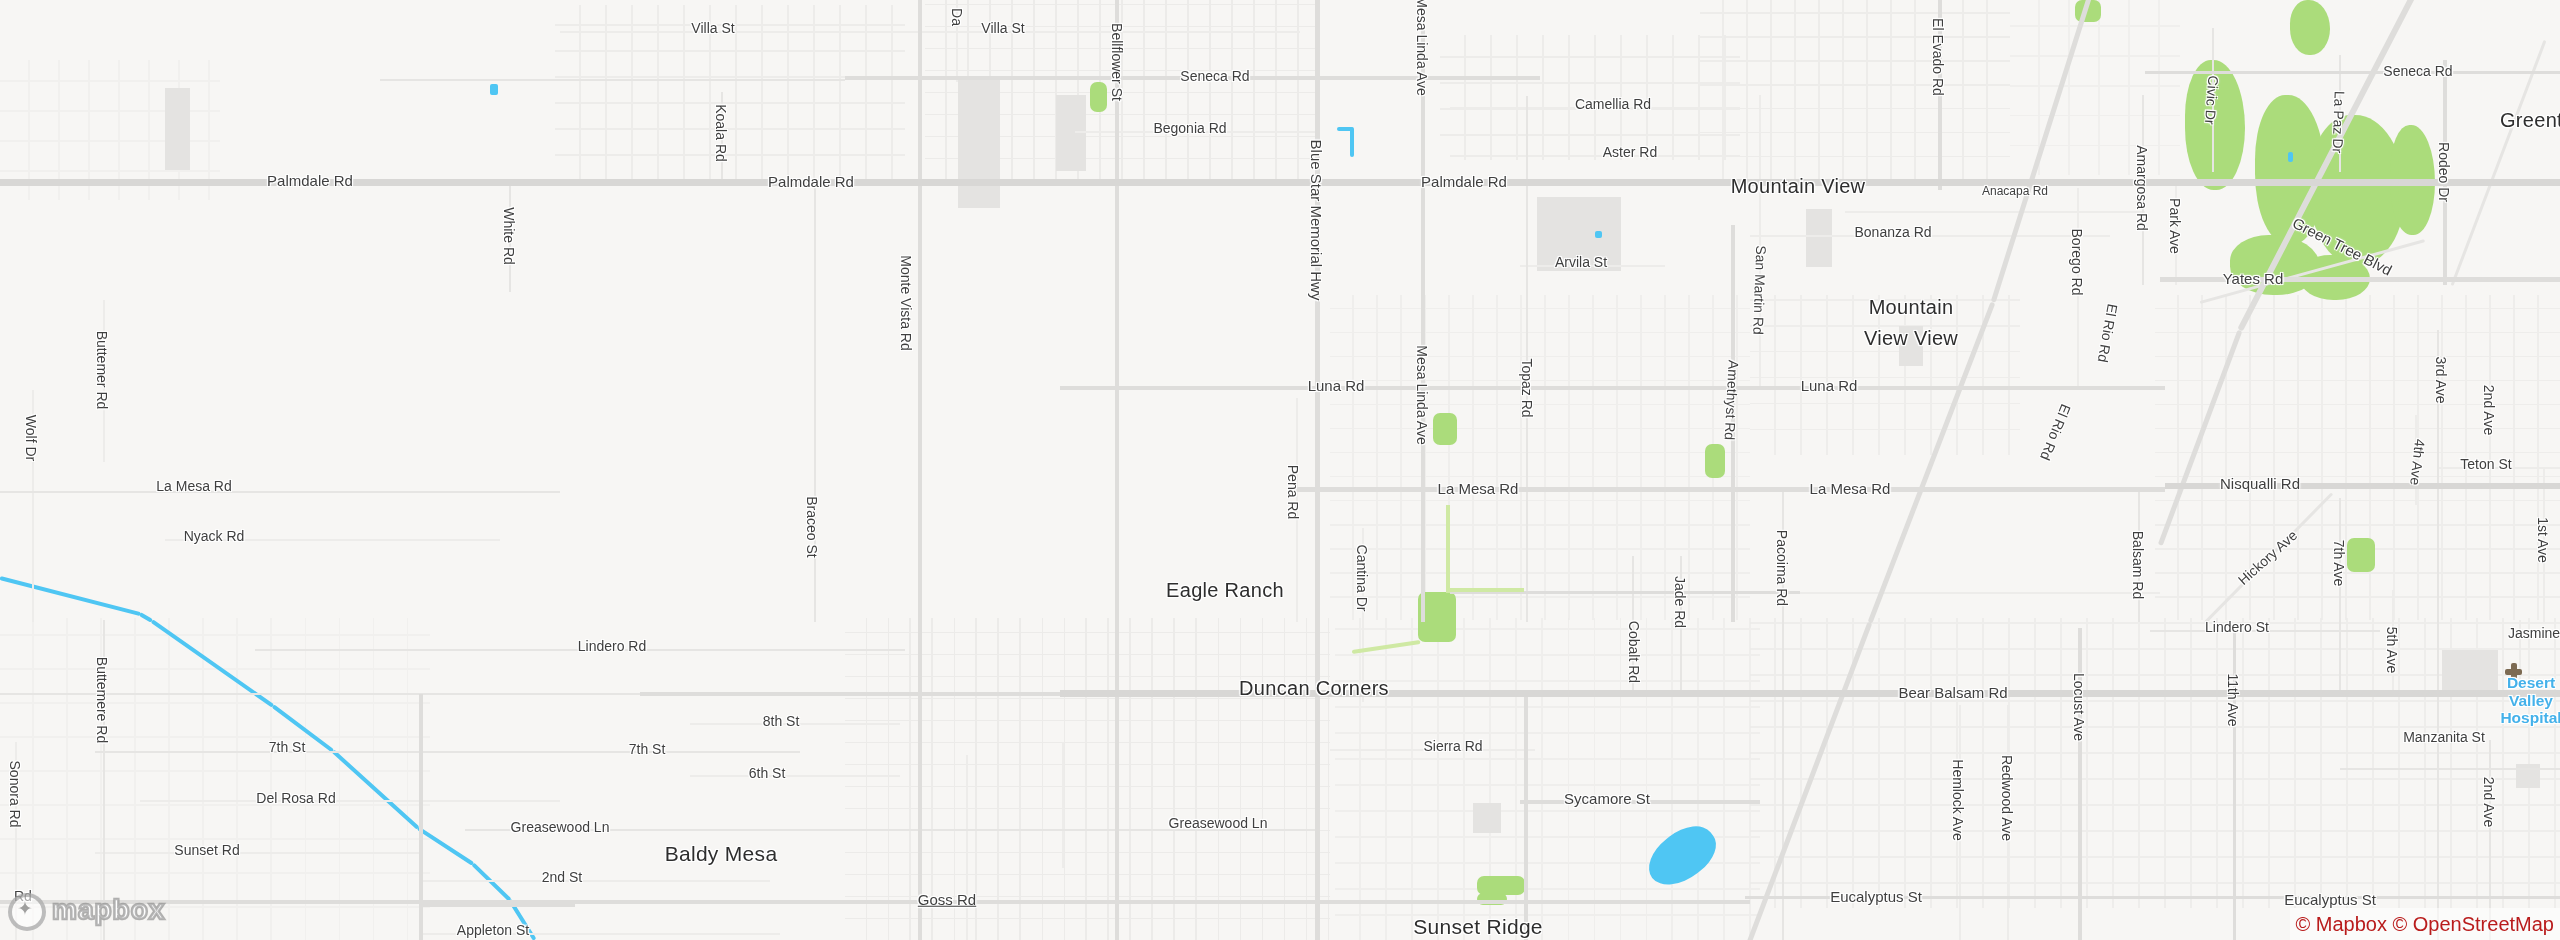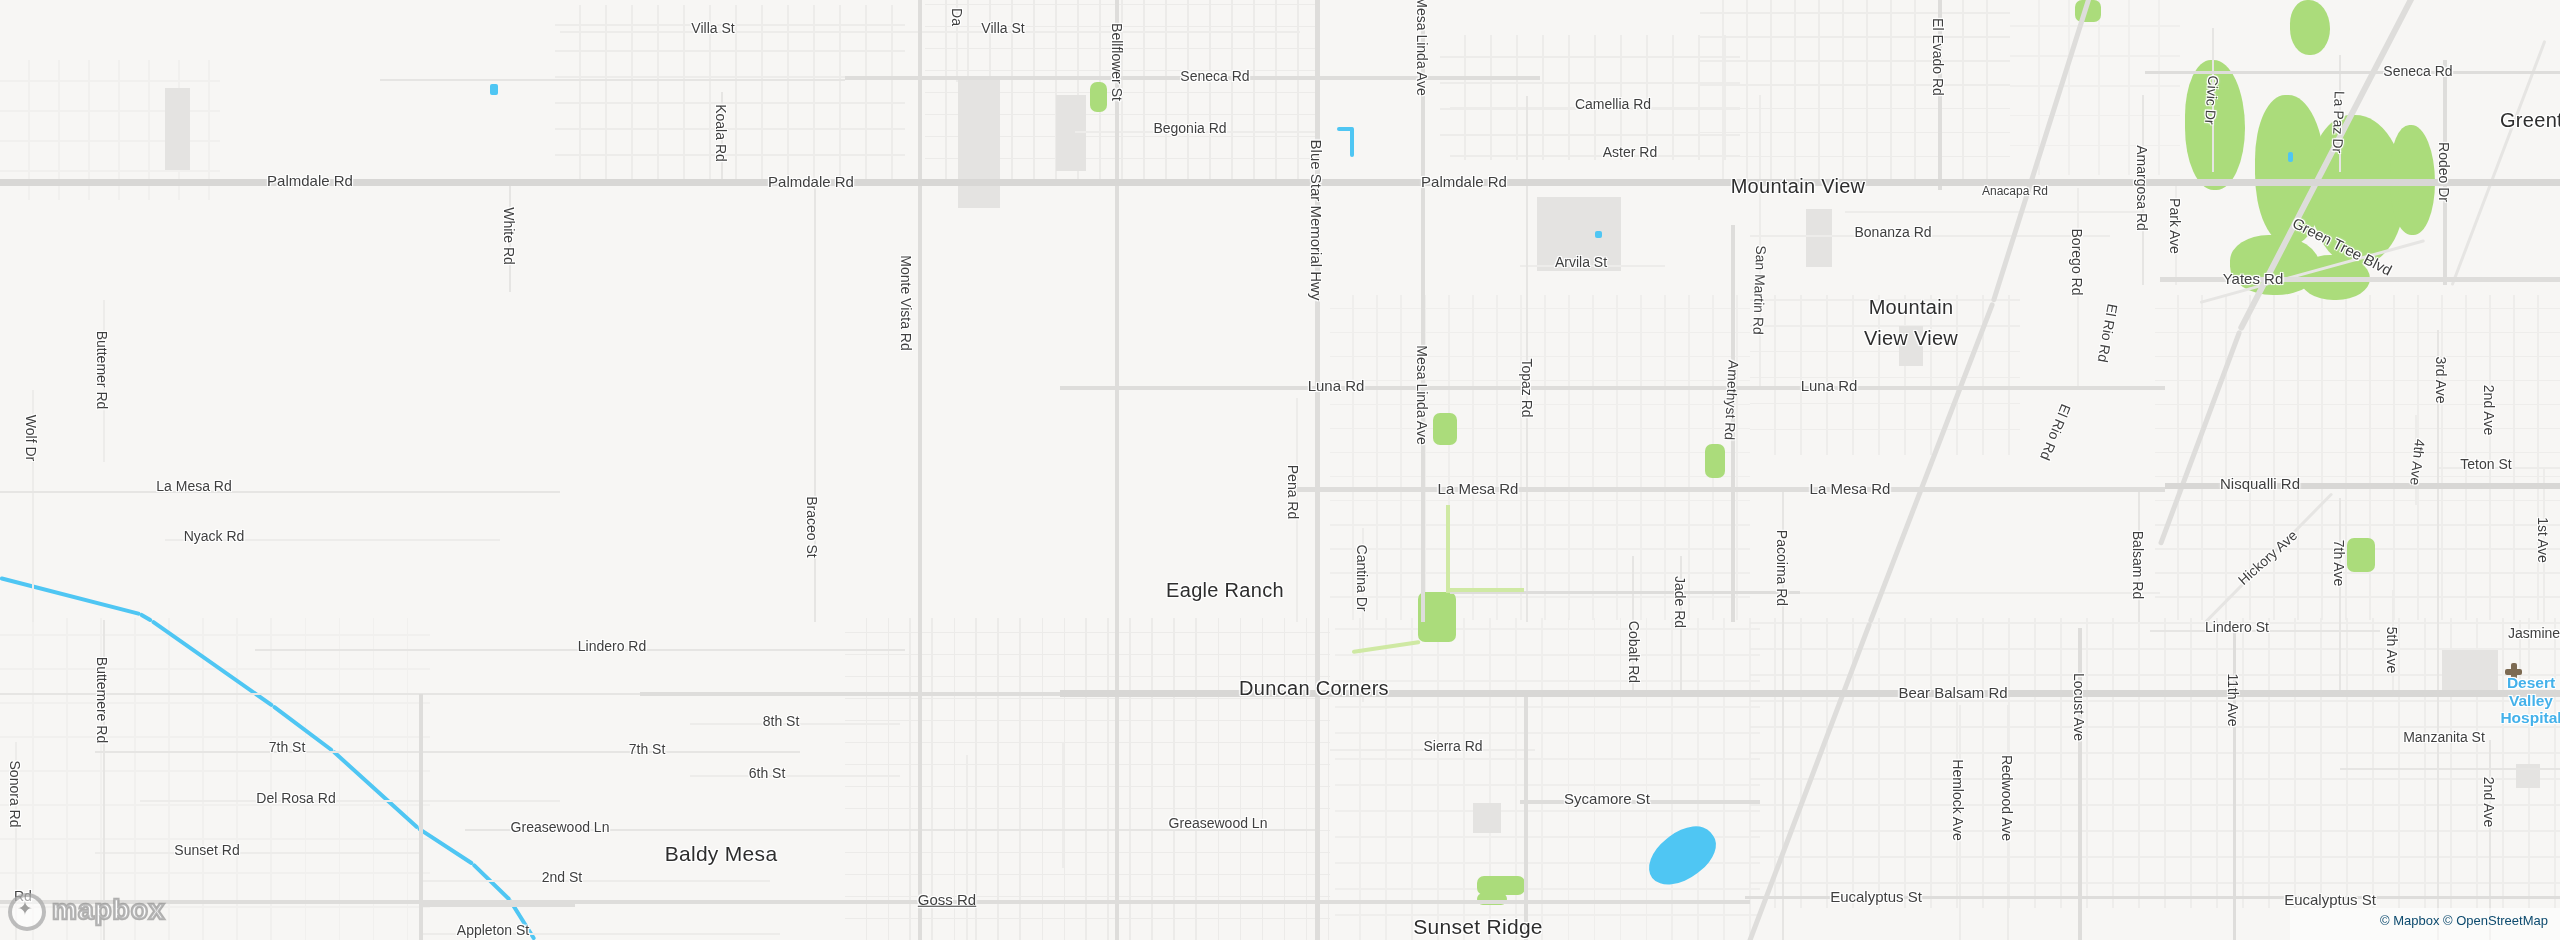--- a/index.html
+++ b/index.html
@@ -13,21 +13,21 @@
        text-shadow:-1px -1px 0 #fff,1px -1px 0 #fff,-1px 1px 0 #fff,1px 1px 0 #fff,0 0 3px #fff;}
   .crossbar{background:#7c6a52;border-radius:2px;}
   #logo{left:8px;top:891px;width:220px;height:44px;}
   #logo-circle{left:0;top:2px;width:38px;height:38px;border-radius:50%;
        background:rgba(255,255,255,.55);border:4px solid rgba(125,125,125,.5);}
   #logo-star{left:9px;top:6px;font-size:19px;color:rgba(110,110,110,.65);}
   #logo-word{left:44px;top:3px;font-size:28px;font-weight:bold;letter-spacing:1px;color:#fff;
        -webkit-text-stroke:2.5px rgba(125,125,125,.55);
        text-shadow:0 0 2px rgba(125,125,125,.4);}
   #attr-bar{left:2290px;top:908px;width:270px;height:32px;background:rgba(255,255,255,.55);}
-  #attr-text{right:12px;top:5px;font-size:13px;color:#0c4a6e;white-space:nowrap;position:absolute;}
+  #attr-text{right:6px;top:5px;font-size:20px;color:#b91c1c;white-space:nowrap;position:absolute;}
 </style>
 </head>
 <body>
 
 <div id="map">
   <div id="layer-root" style="position:absolute;left:0;top:0;width:100%;height:100%;">
       <div style="left: 555px; top: 5px; width: 350px; height: 175px; opacity: 0.9; background-image: repeating-linear-gradient(0deg, transparent 0px, transparent 24.5px, rgb(236, 235, 233) 24.5px, rgb(236, 235, 233) 26px), repeating-linear-gradient(90deg, transparent 0px, transparent 24.5px, rgb(236, 235, 233) 24.5px, rgb(236, 235, 233) 26px);"></div>
       <div style="left: 925px; top: 0px; width: 390px; height: 180px; opacity: 1; background-image: repeating-linear-gradient(0deg, transparent 0px, transparent 20.5px, rgb(236, 235, 233) 20.5px, rgb(236, 235, 233) 22px), repeating-linear-gradient(90deg, transparent 0px, transparent 20.5px, rgb(236, 235, 233) 20.5px, rgb(236, 235, 233) 22px);"></div>
       <div style="left: 1440px; top: 35px; width: 300px; height: 125px; opacity: 0.9; background-image: repeating-linear-gradient(0deg, transparent 0px, transparent 24.5px, rgb(236, 235, 233) 24.5px, rgb(236, 235, 233) 26px), repeating-linear-gradient(90deg, transparent 0px, transparent 24.5px, rgb(236, 235, 233) 24.5px, rgb(236, 235, 233) 26px);"></div>
       <div style="left: 1700px; top: 0px; width: 310px; height: 180px; opacity: 0.9; background-image: repeating-linear-gradient(0deg, transparent 0px, transparent 22.5px, rgb(236, 235, 233) 22.5px, rgb(236, 235, 233) 24px), repeating-linear-gradient(90deg, transparent 0px, transparent 22.5px, rgb(236, 235, 233) 22.5px, rgb(236, 235, 233) 24px);"></div>

